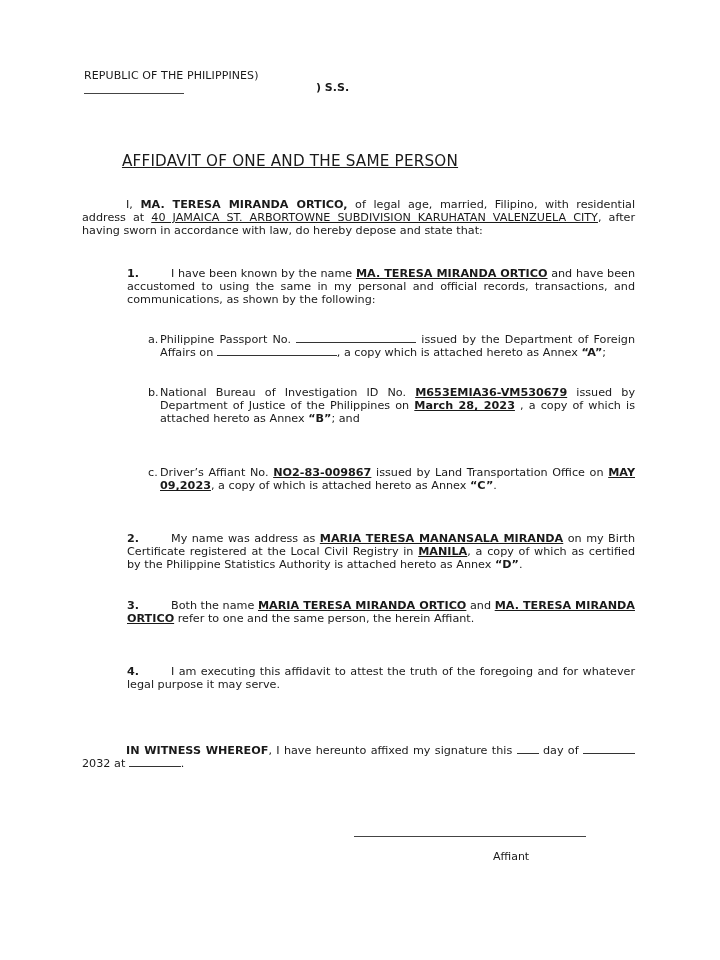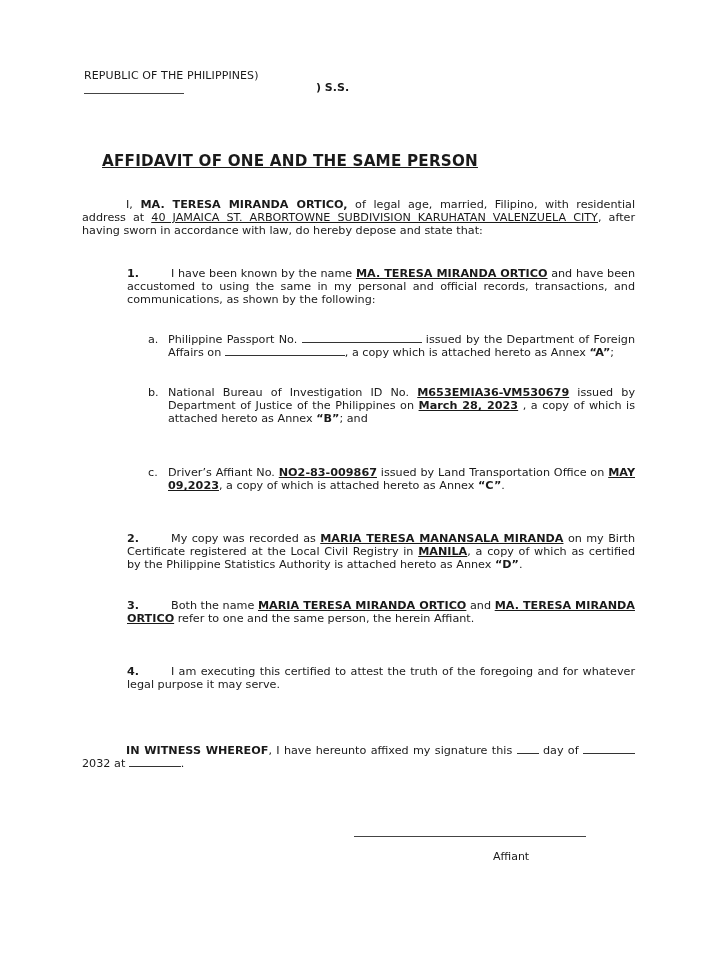--- a/index.html
+++ b/index.html
@@ -12,28 +12,28 @@
   }
   .abs { position: absolute; }
   b, .b { font-weight: bold; }
   u, .u { }
   .just { text-align: justify; text-align-last: left; }
   .header1 { left: 84px; top: 69px; font-weight: normal; font-size: 11px; letter-spacing: 0.1px; }
   .header-blank { left: 84px; top: 93px; width: 100px; border-top: 1px solid #444; }
   .header2 { left: 316px; top: 81px; font-weight: bold; font-size: 11px; }
   .title {
     left: 0; width: 580px; top: 152px; text-align: center;
-    font-weight: bold; font-size: 15.2px; text-decoration: underline; letter-spacing: 0.2px;
+    font-weight: normal; font-size: 15.2px; text-decoration: underline; letter-spacing: 0.2px;
   }
   .para { line-height: 13.2px; }
   .intro { left: 82px; width: 553px; top: 198px; }
   .p1 { left: 127px; width: 508px; top: 267px; }
   .sub { left: 148px; width: 487px; }
   .sub .lbl { position: absolute; left: 0; top: 0; width: 20px; }
-  .sub .txt { margin-left: 20px; display: block; }
+  .sub .txt { margin-left: 12px; display: block; }
   .sa { top: 333px; }
   .sb { top: 386px; }
   .sc { top: 466px; }
   .p2 { left: 127px; width: 508px; top: 532px; }
   .p3 { left: 127px; width: 508px; top: 599px; }
   .p4 { left: 127px; width: 508px; top: 665px; }
   .witness { left: 82px; width: 553px; top: 744px; }
   .num { font-weight: bold; display: inline-block; width: 44px; }
   .indent { display: inline-block; width: 44px; }
   .blank { display: inline-block; border-bottom: 1px solid #333; height: 9px; vertical-align: baseline; }
@@ -61,22 +61,22 @@
 <div class="abs para sub sb">
   <span class="lbl">b.</span>
   <span class="txt just"><span>National Bureau of Investigation ID No. </span><b><u>M653EMIA36-VM530679</u></b><span> issued by Department of  Justice of the Philippines on </span><b><u>March 28, 2023</u></b><span> , a copy of which is attached hereto as Annex </span><b>“B”</b><span>; and</span></span>
 </div>
 
 <div class="abs para sub sc">
   <span class="lbl">c.</span>
   <span class="txt just"><span>Driver’s Affiant No. </span><b><u>NO2-83-009867</u></b><span> issued by Land Transportation Office on </span><b><u>MAY 09,2023</u></b><span>, a copy of which is attached hereto as Annex </span><b>“C”</b><span>.</span></span>
 </div>
 
-<div class="abs para just p2"><span class="num">2.</span><span>My copy was recorded as </span><b><u>MARIA TERESA MANANSALA MIRANDA</u></b><span> on my Birth Certificate registered at the Local Civil Registry in </span><b><u>MANILA</u></b><span>, a copy of which as certified by the Philippine Statistics Authority is attached hereto as Annex </span><b>“D”</b><span>.</span></div>
+<div class="abs para just p2"><span class="num">2.</span><span>My name was address as </span><b><u>MARIA TERESA MANANSALA MIRANDA</u></b><span> on my Birth Certificate registered at the Local Civil Registry in </span><b><u>MANILA</u></b><span>, a copy of which as certified by the Philippine Statistics Authority is attached hereto as Annex </span><b>“D”</b><span>.</span></div>
 
 <div class="abs para just p3"><span class="num">3.</span><span>Both the name </span><b><u>MARIA TERESA MIRANDA ORTICO</u></b><span> and </span><b><u>MA. TERESA MIRANDA ORTICO</u></b><span> refer to one and the same person, the herein Affiant.</span></div>
 
-<div class="abs para just p4"><span class="num">4.</span><span>I am executing this certified to attest the truth of the foregoing and for whatever legal purpose it may serve.</span></div>
+<div class="abs para just p4"><span class="num">4.</span><span>I am executing this affidavit to attest the truth of the foregoing and for whatever legal purpose it may serve.</span></div>
 
 <div class="abs para just witness"><span class="indent"></span><b>IN WITNESS WHEREOF</b><span>, I have hereunto affixed my signature this </span><span class="blank" style="width:22px"></span><span> day of </span><span class="blank" style="width:52px"></span><span> 2032 at </span><span class="blank" style="width:52px"></span><span>.</span></div>
 
 <div class="abs sigline"></div>
 <div class="abs affiant">Affiant</div>
 
 </body></html>

